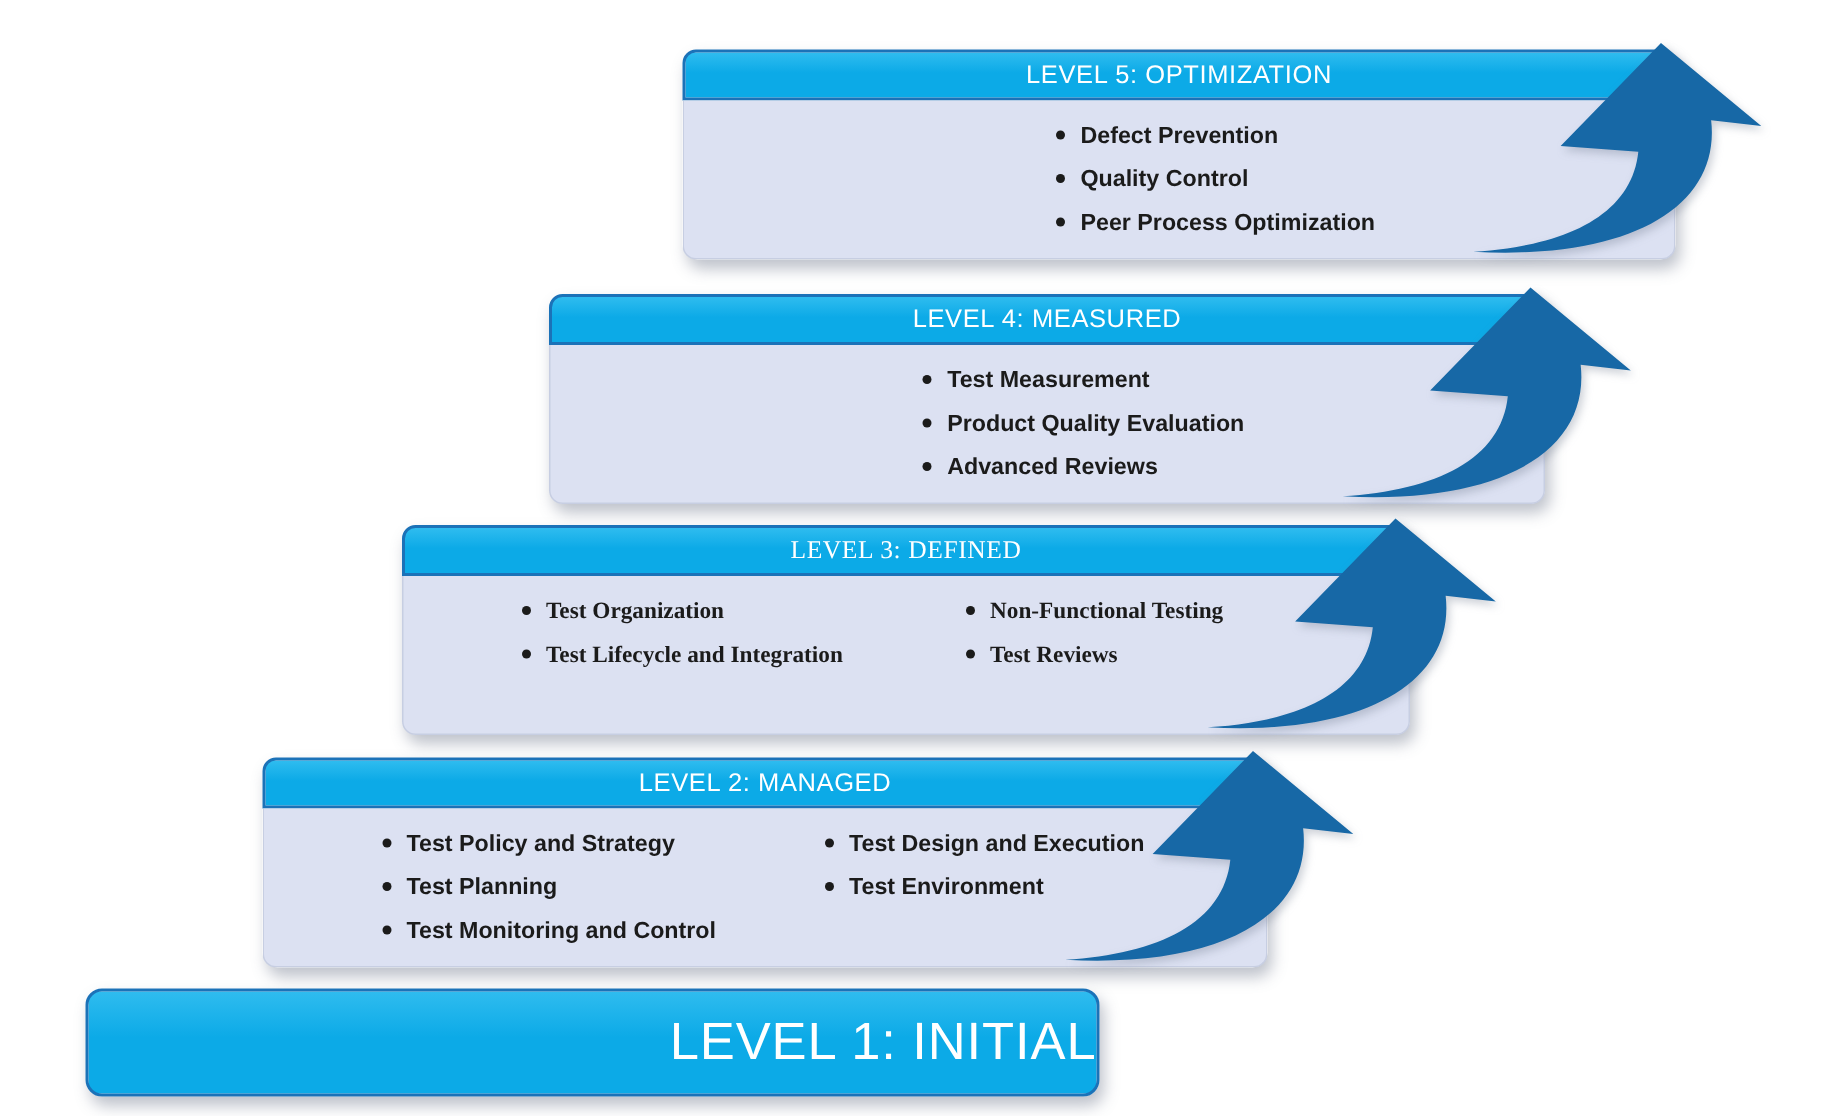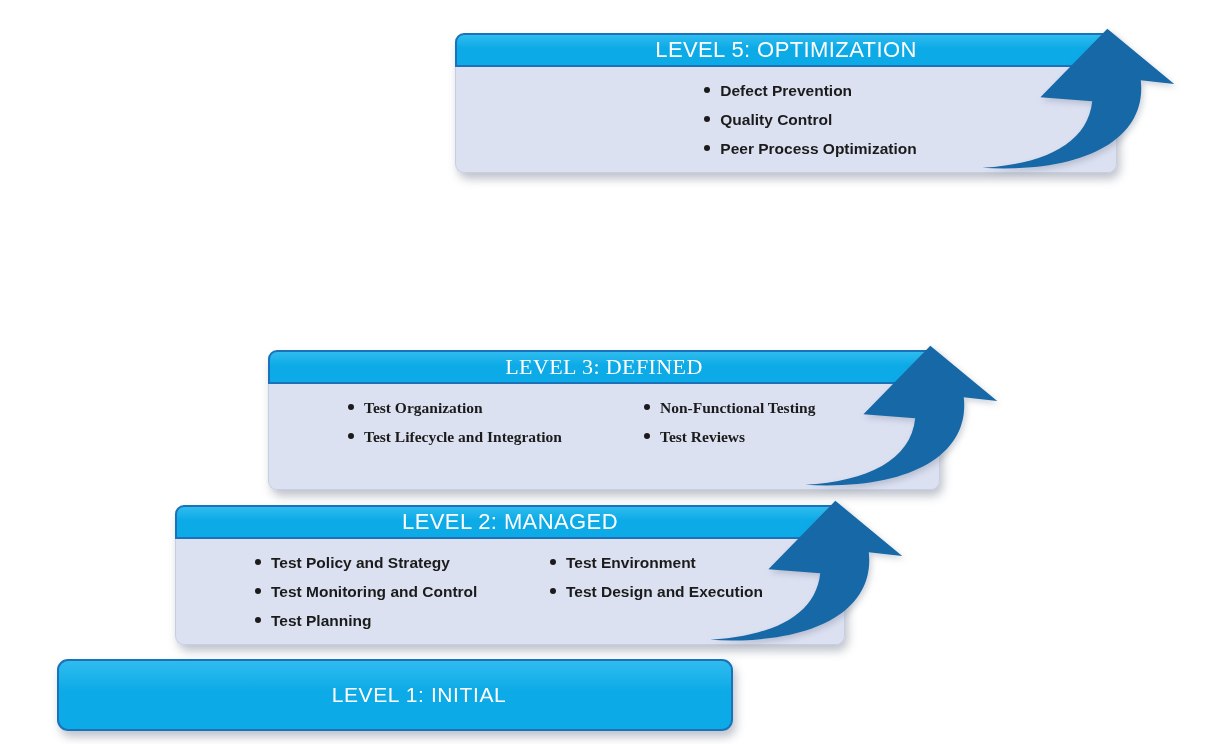--- a/index.html
+++ b/index.html
@@ -35,21 +35,21 @@
   }
   .level-header{
     box-sizing:border-box;
     height:34px;
     border:2px solid var(--header_border);
     border-radius:9px 9px 0 0;
     background:linear-gradient(180deg, var(--header_fill_light) 0%, var(--header_fill) 45%, var(--header_fill) 100%);
     color:var(--header_text);
     text-align:center;
     line-height:29px;
-    font-size:22px;
+    font-size:17px;
     letter-spacing:0.4px;
   }
   .level-body{
     box-sizing:border-box;
     height:106px;
     background:var(--body_fill);
     border:1px solid var(--body_border);
     border-top:none;
     border-radius:0 0 9px 9px;
     padding-top:9px;
@@ -103,22 +103,22 @@
   .level1-bar{
     box-sizing:border-box;
     width:100%;
     height:100%;
     border:2.5px solid var(--header_border);
     border-radius:11px;
     background:linear-gradient(180deg, var(--header_fill_light) 0%, var(--header_fill) 45%, var(--header_fill) 100%);
     color:var(--header_text);
     display:flex;
     align-items:center;
-    justify-content:center;
-    font-size:21px;
+    justify-content:flex-end;
+    font-size:35px;
     letter-spacing:0.6px;
     box-shadow:3px 6px 10px rgba(110,120,140,0.45);
     padding-left:48px;
   }
 </style>
 </head>
 <body>
 
 <div class="canvas">
 
@@ -135,20 +135,39 @@
             <li>Peer Process Optimization</li>
           </ul>
         </div>
       </div>
     </div>
     <svg class="arrow" viewBox="0 0 190 170" preserveAspectRatio="none" aria-hidden="true">
       <path d="M118 6 L180 64 L149 60 C155 120 100 158 2 152 C60 148 100 126 104 82 L56 78 Z"></path>
     </svg>
   </div>
 
+  <div class="level" style="left:366px;top:196px;width:664px;">
+    <div class="panel">
+      <div class="level-header">
+        <span>LEVEL 4: MEASURED</span>
+      </div>
+      <div class="level-body">
+        <div class="cols single">
+          <ul class="col">
+            <li>Test Measurement</li>
+            <li>Product Quality Evaluation</li>
+            <li>Advanced Reviews</li>
+          </ul>
+        </div>
+      </div>
+    </div>
+    <svg class="arrow" viewBox="0 0 190 170" preserveAspectRatio="none" aria-hidden="true">
+      <path d="M118 6 L180 64 L149 60 C155 120 100 158 2 152 C60 148 100 126 104 82 L56 78 Z"></path>
+    </svg>
+  </div>
 
   <div class="level" style="left:268px;top:350px;width:672px;font-family:Liberation Serif, serif;">
     <div class="panel">
       <div class="level-header">
         <span>LEVEL 3: DEFINED</span>
       </div>
       <div class="level-body">
         <div class="cols">
           <ul class="col">
             <li>Test Organization</li>
@@ -168,26 +187,26 @@
 
   <div class="level" style="left:163px;top:505px;width:670px;margin-left:12px;">
     <div class="panel">
       <div class="level-header">
         <span>LEVEL 2: MANAGED</span>
       </div>
       <div class="level-body">
         <div class="cols">
           <ul class="col">
             <li>Test Policy and Strategy</li>
+            <li>Test Planning</li>
             <li>Test Monitoring and Control</li>
-            <li>Test Planning</li>
-          </ul>
-          <ul class="col">
+          </ul>
+          <ul class="col">
+            <li>Test Design and Execution</li>
             <li>Test Environment</li>
-            <li>Test Design and Execution</li>
           </ul>
         </div>
       </div>
     </div>
     <svg class="arrow" viewBox="0 0 190 170" preserveAspectRatio="none" aria-hidden="true">
       <path d="M118 6 L180 64 L149 60 C155 120 100 158 2 152 C60 148 100 126 104 82 L56 78 Z"></path>
     </svg>
   </div>
 
   <div class="level" style="left:57px;top:659px;width:676px;height:72px;">

